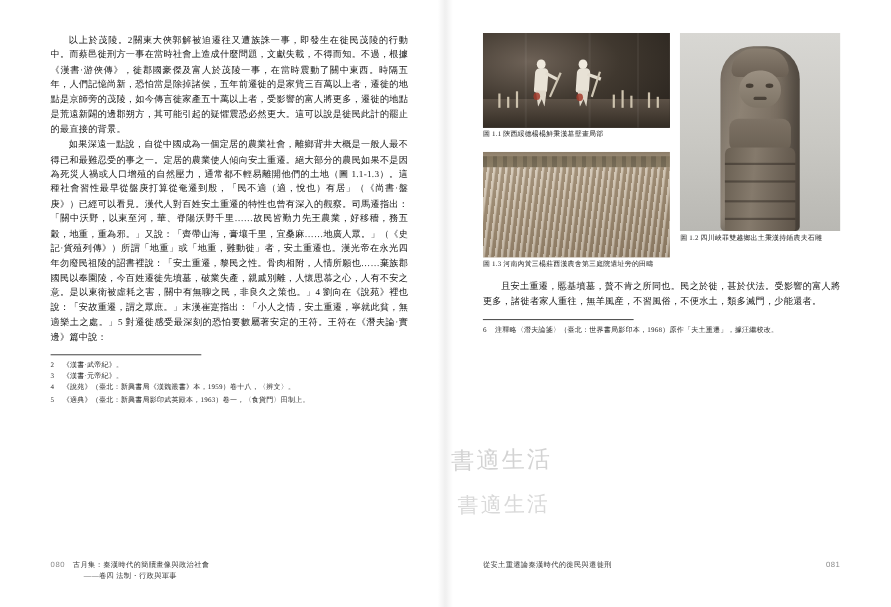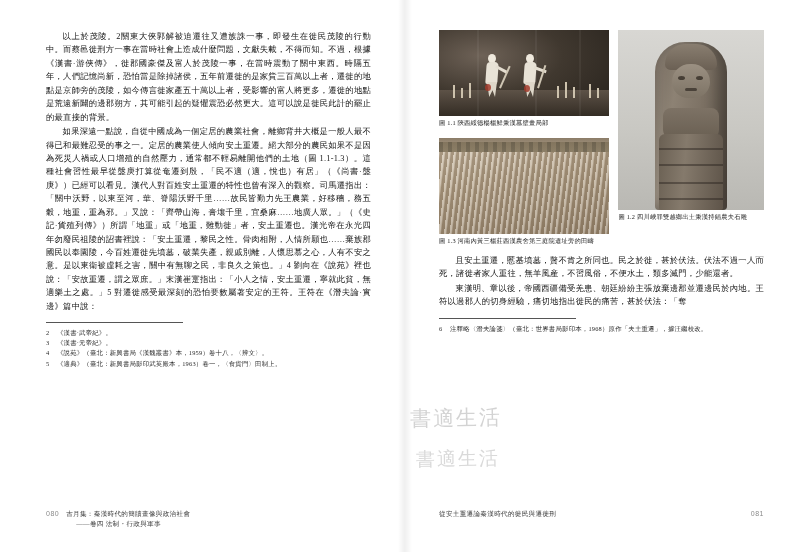--- a/index.html
+++ b/index.html
@@ -374,22 +374,21 @@
               </div>
             </div>
           </div>
           <div class="cap">圖 1.2  四川峽罪雙越鄉出土秉漢持鍤農夫石雕</div>
         </div>
       </div>
 
     </div>
 
     <div class="right-text">
-      <p>且安土重遷，慝基墳墓，贅不肯之所同也。民之於徙，甚於伏法。伏法不過一人而死，諸徙者家人重往，無羊風産，不習風俗，不便水土，類多滅門，少能還者。</p>
-      <p>東漢明、章以後，帝國西疆備受羌患、朝廷紛紛主張放棄邊郡並遷邊民於內地。王符以過郡人的切身經驗，痛切地指出徙民的痛苦，甚於伏法：「奪</p>
+      <p>且安土重遷，慝基墳墓，贅不肯之所同也。民之於徙，甚於伏法。受影響的富人將更多，諸徙者家人重往，無羊風産，不習風俗，不便水土，類多滅門，少能還者。</p>
     </div>
 
     <hr class="footnote-rule">
 
     <div class="footnotes">
       <div class="fn">
         <span class="num">6</span>
         <span class="txt">注釋略〈潛夫論箋〉（臺北：世界書局影印本，1968）原作「夫土重遷」，據汪繼校改。</span>
       </div>
     </div>

